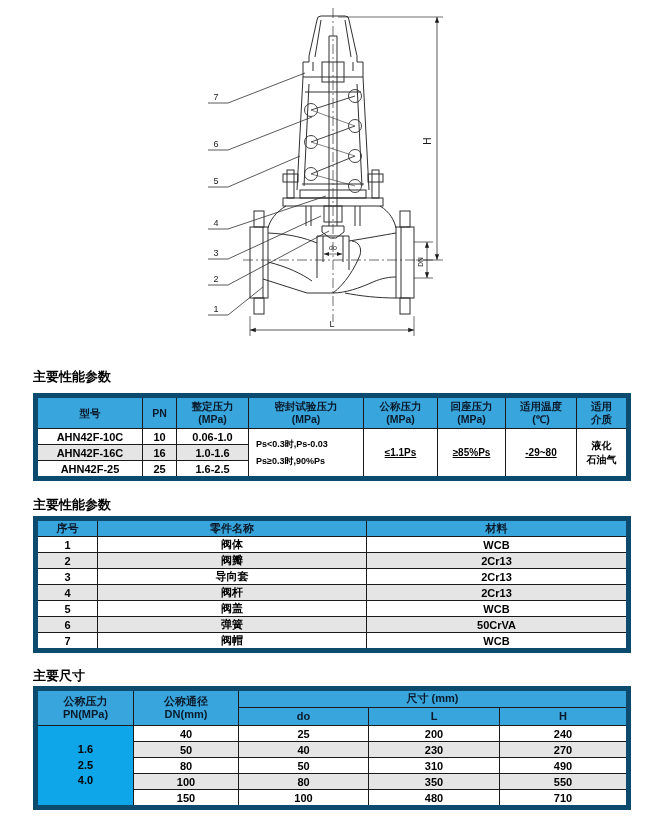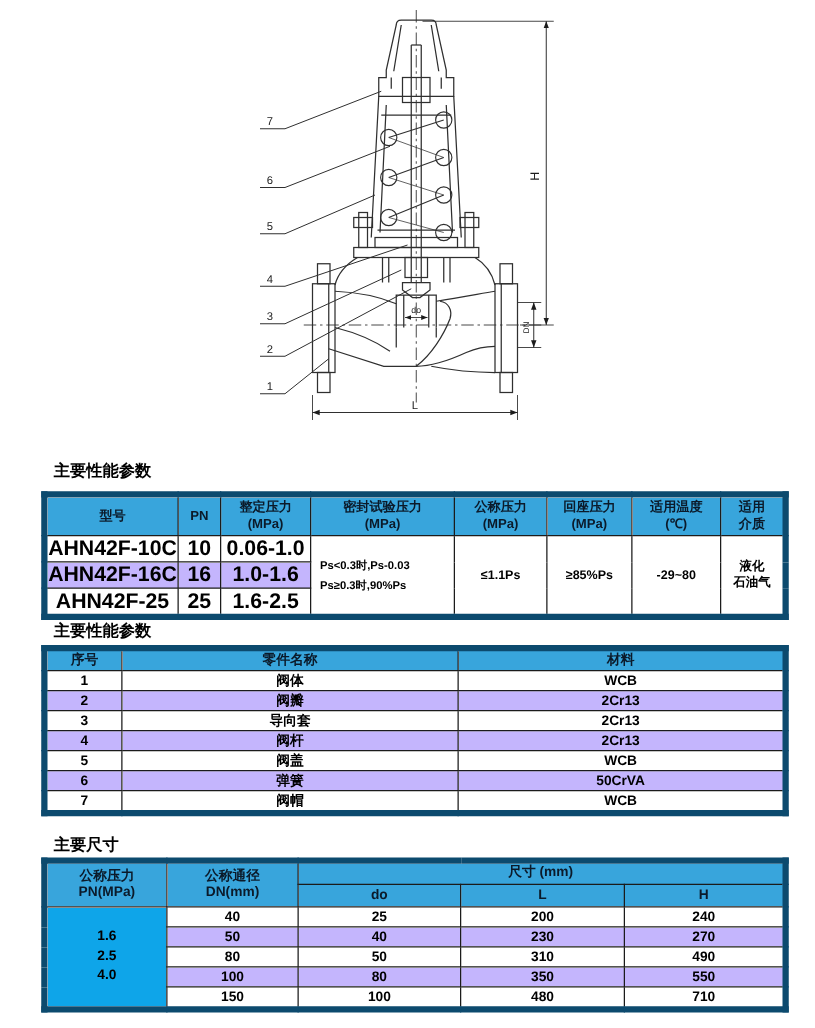--- a/index.html
+++ b/index.html
@@ -1,32 +1,32 @@
 <!DOCTYPE html>
 <html><head>
 <meta charset="utf-8">
 <style>
   html,body{margin:0;padding:0;background:#fff;}
   #page{position:relative;width:652px;height:822px;background:#fff;overflow:hidden;
         font-family:"Liberation Sans",sans-serif;}
   .t-title{position:absolute;left:33px;font-size:13px;font-weight:bold;color:#000;
-           white-space:nowrap;margin-left:10px;}
+           white-space:nowrap;}
   table.sheet{position:absolute;left:33px;width:593px;border-collapse:collapse;
               table-layout:fixed;border:5px solid #0c4a6e;}
   table.sheet td,table.sheet th{border:1px solid #1b1b1b;text-align:center;
               vertical-align:middle;padding:0;font-weight:bold;color:#000;
               white-space:pre-line;overflow:hidden;}
   table.sheet th{background:#38a5dc;color:#0b1a2a;font-size:10.5px;line-height:1.2;}
-  .hl{background:#c4b5fd;}
+  .hl{background:#e5e5e5;}
   
   #tbl-performance{top:393px;}
   #tbl-performance th{height:30px;}
-  #tbl-performance td{height:15px;font-size:17px;}
+  #tbl-performance td{height:15px;font-size:11px;}
   #tbl-performance td.seal{font-size:9px;text-align:left;padding-left:7px;line-height:1.8;}
-  #tbl-performance td.small{font-size:10px;}
+  #tbl-performance td.small{font-size:10px;text-decoration:underline;}
   #tbl-performance td.medium{font-size:10px;line-height:1.35;}
   
   #tbl-materials{top:516px;}
   #tbl-materials th{height:15px;font-size:11px;}
   #tbl-materials td{height:15px;font-size:11px;}
   
   #tbl-dimensions{top:686px;}
   #tbl-dimensions th{font-size:11px;}
   #tbl-dimensions tr.h1 th{height:16px;margin-top:40px;}
   #tbl-dimensions tr.h2 th{height:17px;}

